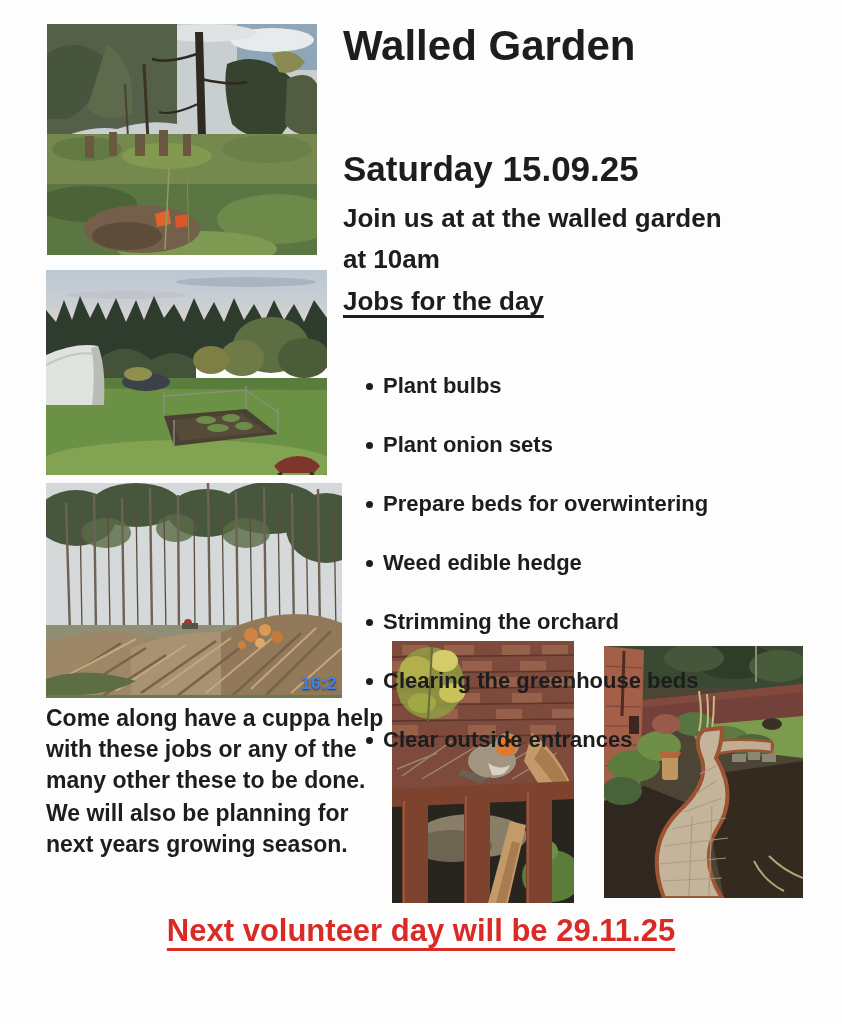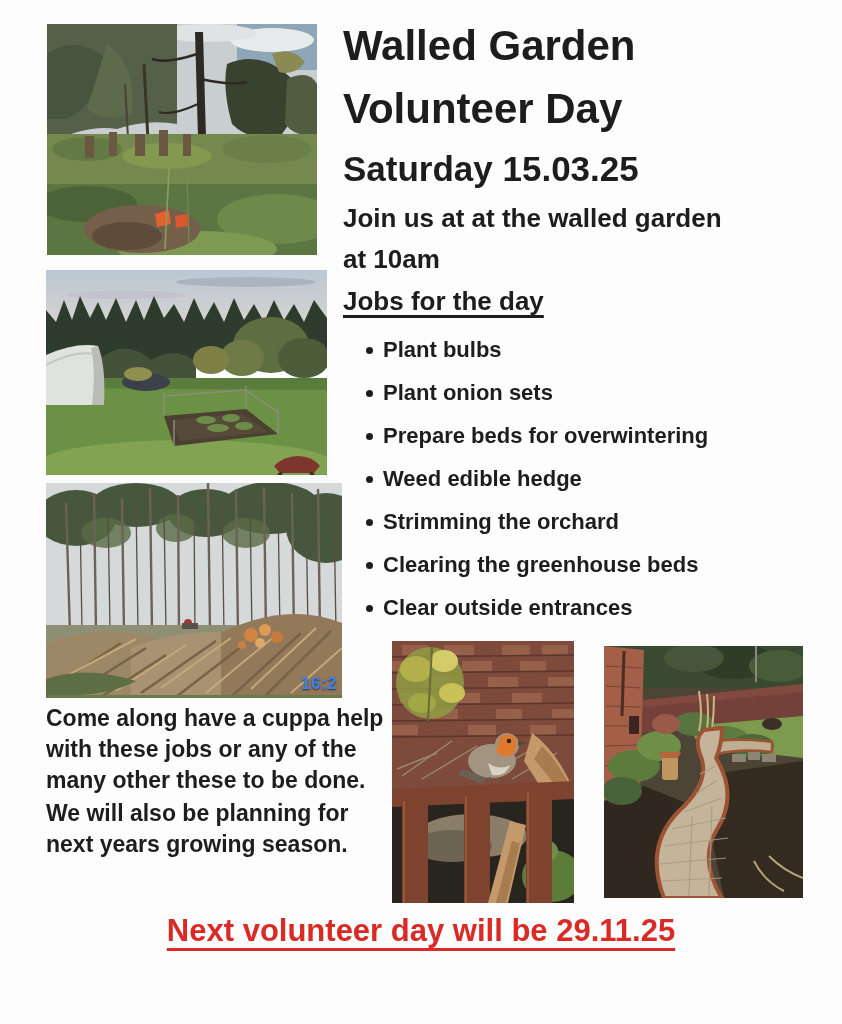--- a/index.html
+++ b/index.html
@@ -43,21 +43,21 @@
     text-decoration: underline;
     text-decoration-thickness: 3px;
     text-underline-offset: 5px;
   }
 
   .jobs-list {
     position: absolute; left: 366px; top: 338px;
     margin: 0; padding: 0; list-style: none;
     font-size: 22px;
   }
-  .jobs-list li { line-height: 23px; margin-bottom: 20px; white-space: nowrap; }
+  .jobs-list li { line-height: 23px; margin-bottom: 20px; white-space: nowrap; margin-top: 36px; }
   .bullet-dot {
     display: inline-block; width: 7px; height: 7px; border-radius: 50%;
     background: #1d1d1d; margin-right: 10px; vertical-align: 3px;
   }
 
   .para { position: absolute; left: 46px; width: 340px; font-size: 23px; }
   .para div { line-height: 31px; white-space: nowrap; }
   .para1 { top: 703px; }
   .para2 { top: 798px; }
 
@@ -369,22 +369,21 @@
         <line x1="85" y1="250" x2="88" y2="170"></line>
         <line x1="105" y1="250" x2="108" y2="160"></line>
       </g>
       <path d="M150,215 q10,20 30,30 M165,210 q15,15 34,22" stroke="#b5a478" stroke-width="2" fill="none"></path>
       <rect x="58" y="108" width="16" height="26" rx="3" fill="#bf9660"></rect>
       <path d="M55,106 L77,106 L74,112 L58,112 Z" fill="#b5653c"></path>
     </svg>
   </div>
 
   <div class="rc title-line1">Walled Garden</div>
-  <div class="rc title-line2">Volunteer Day</div>
-  <div class="rc date-line">Saturday 15.03.25</div>
+  <div class="rc date-line">Saturday 15.09.25</div>
   <div class="rc invite-line">Join us at at the walled garden</div>
   <div class="rc time-line">at 10am</div>
   <div class="rc jobs-heading">Jobs for the day</div>
 
   <ul class="jobs-list">
     <li><span class="bullet-dot"></span><span>Plant bulbs</span></li>
     <li><span class="bullet-dot"></span><span>Plant onion sets</span></li>
     <li><span class="bullet-dot"></span><span>Prepare beds for overwintering</span></li>
     <li><span class="bullet-dot"></span><span>Weed edible hedge</span></li>
     <li><span class="bullet-dot"></span><span>Strimming the orchard</span></li>

